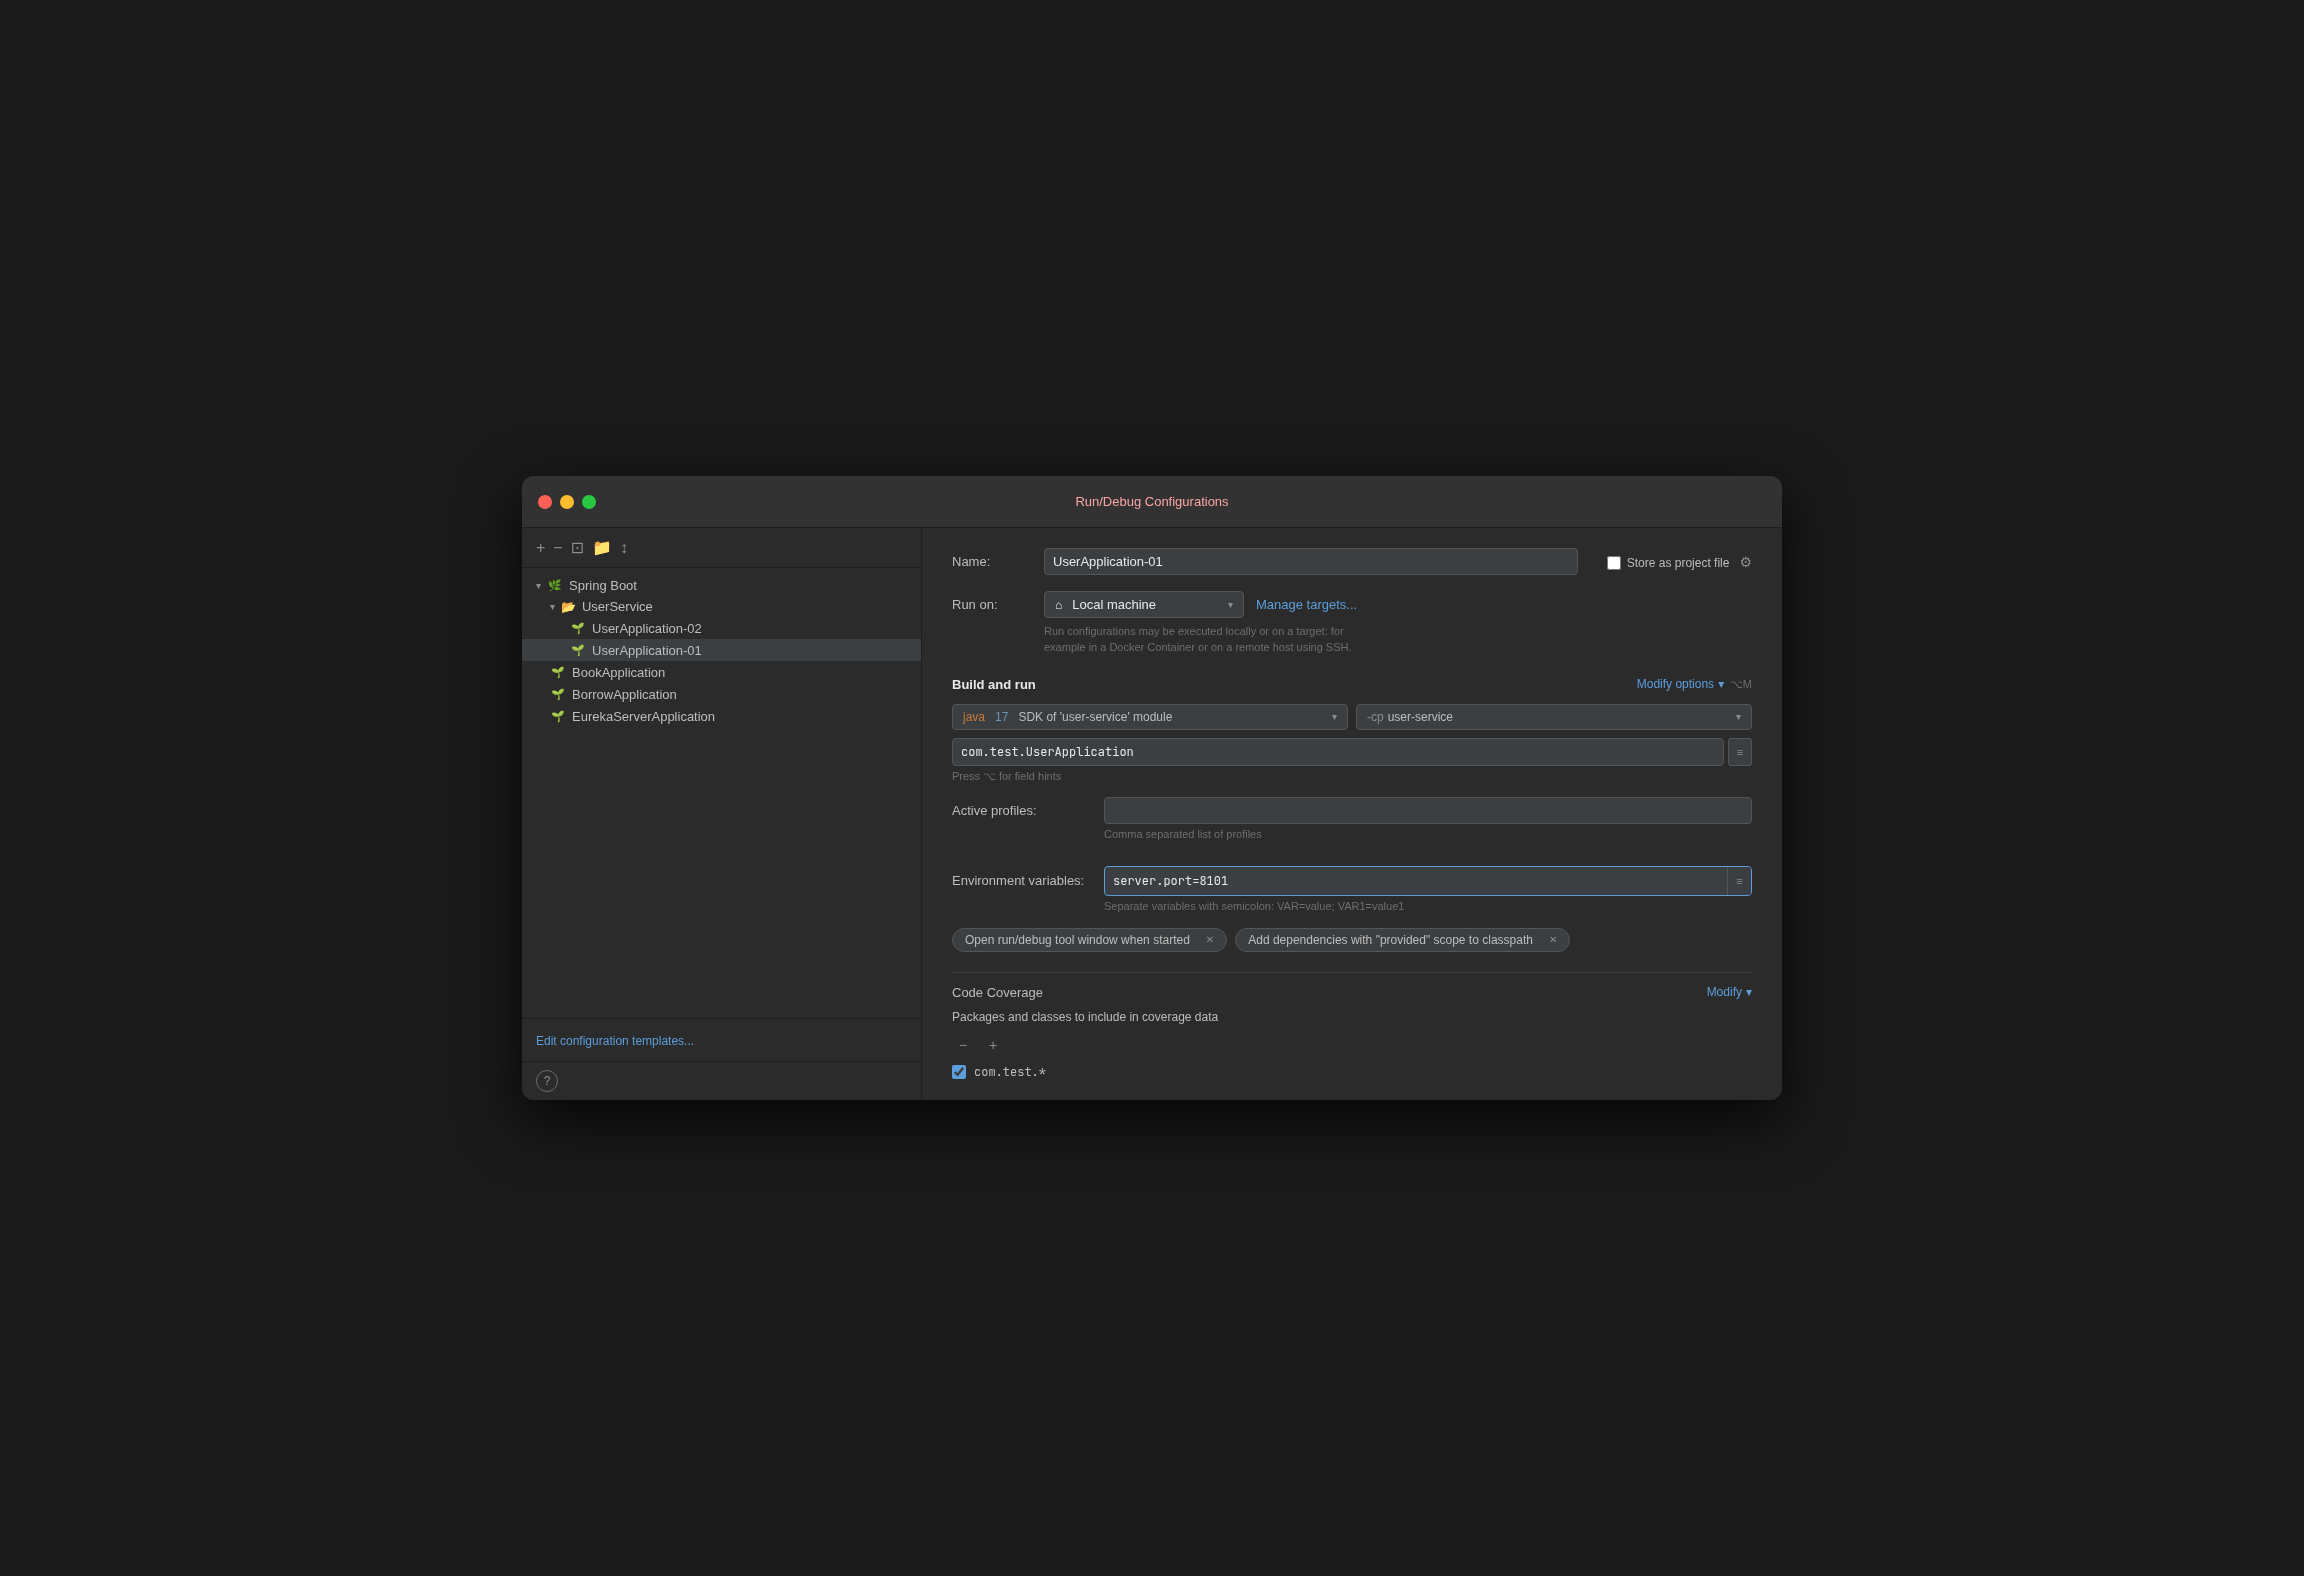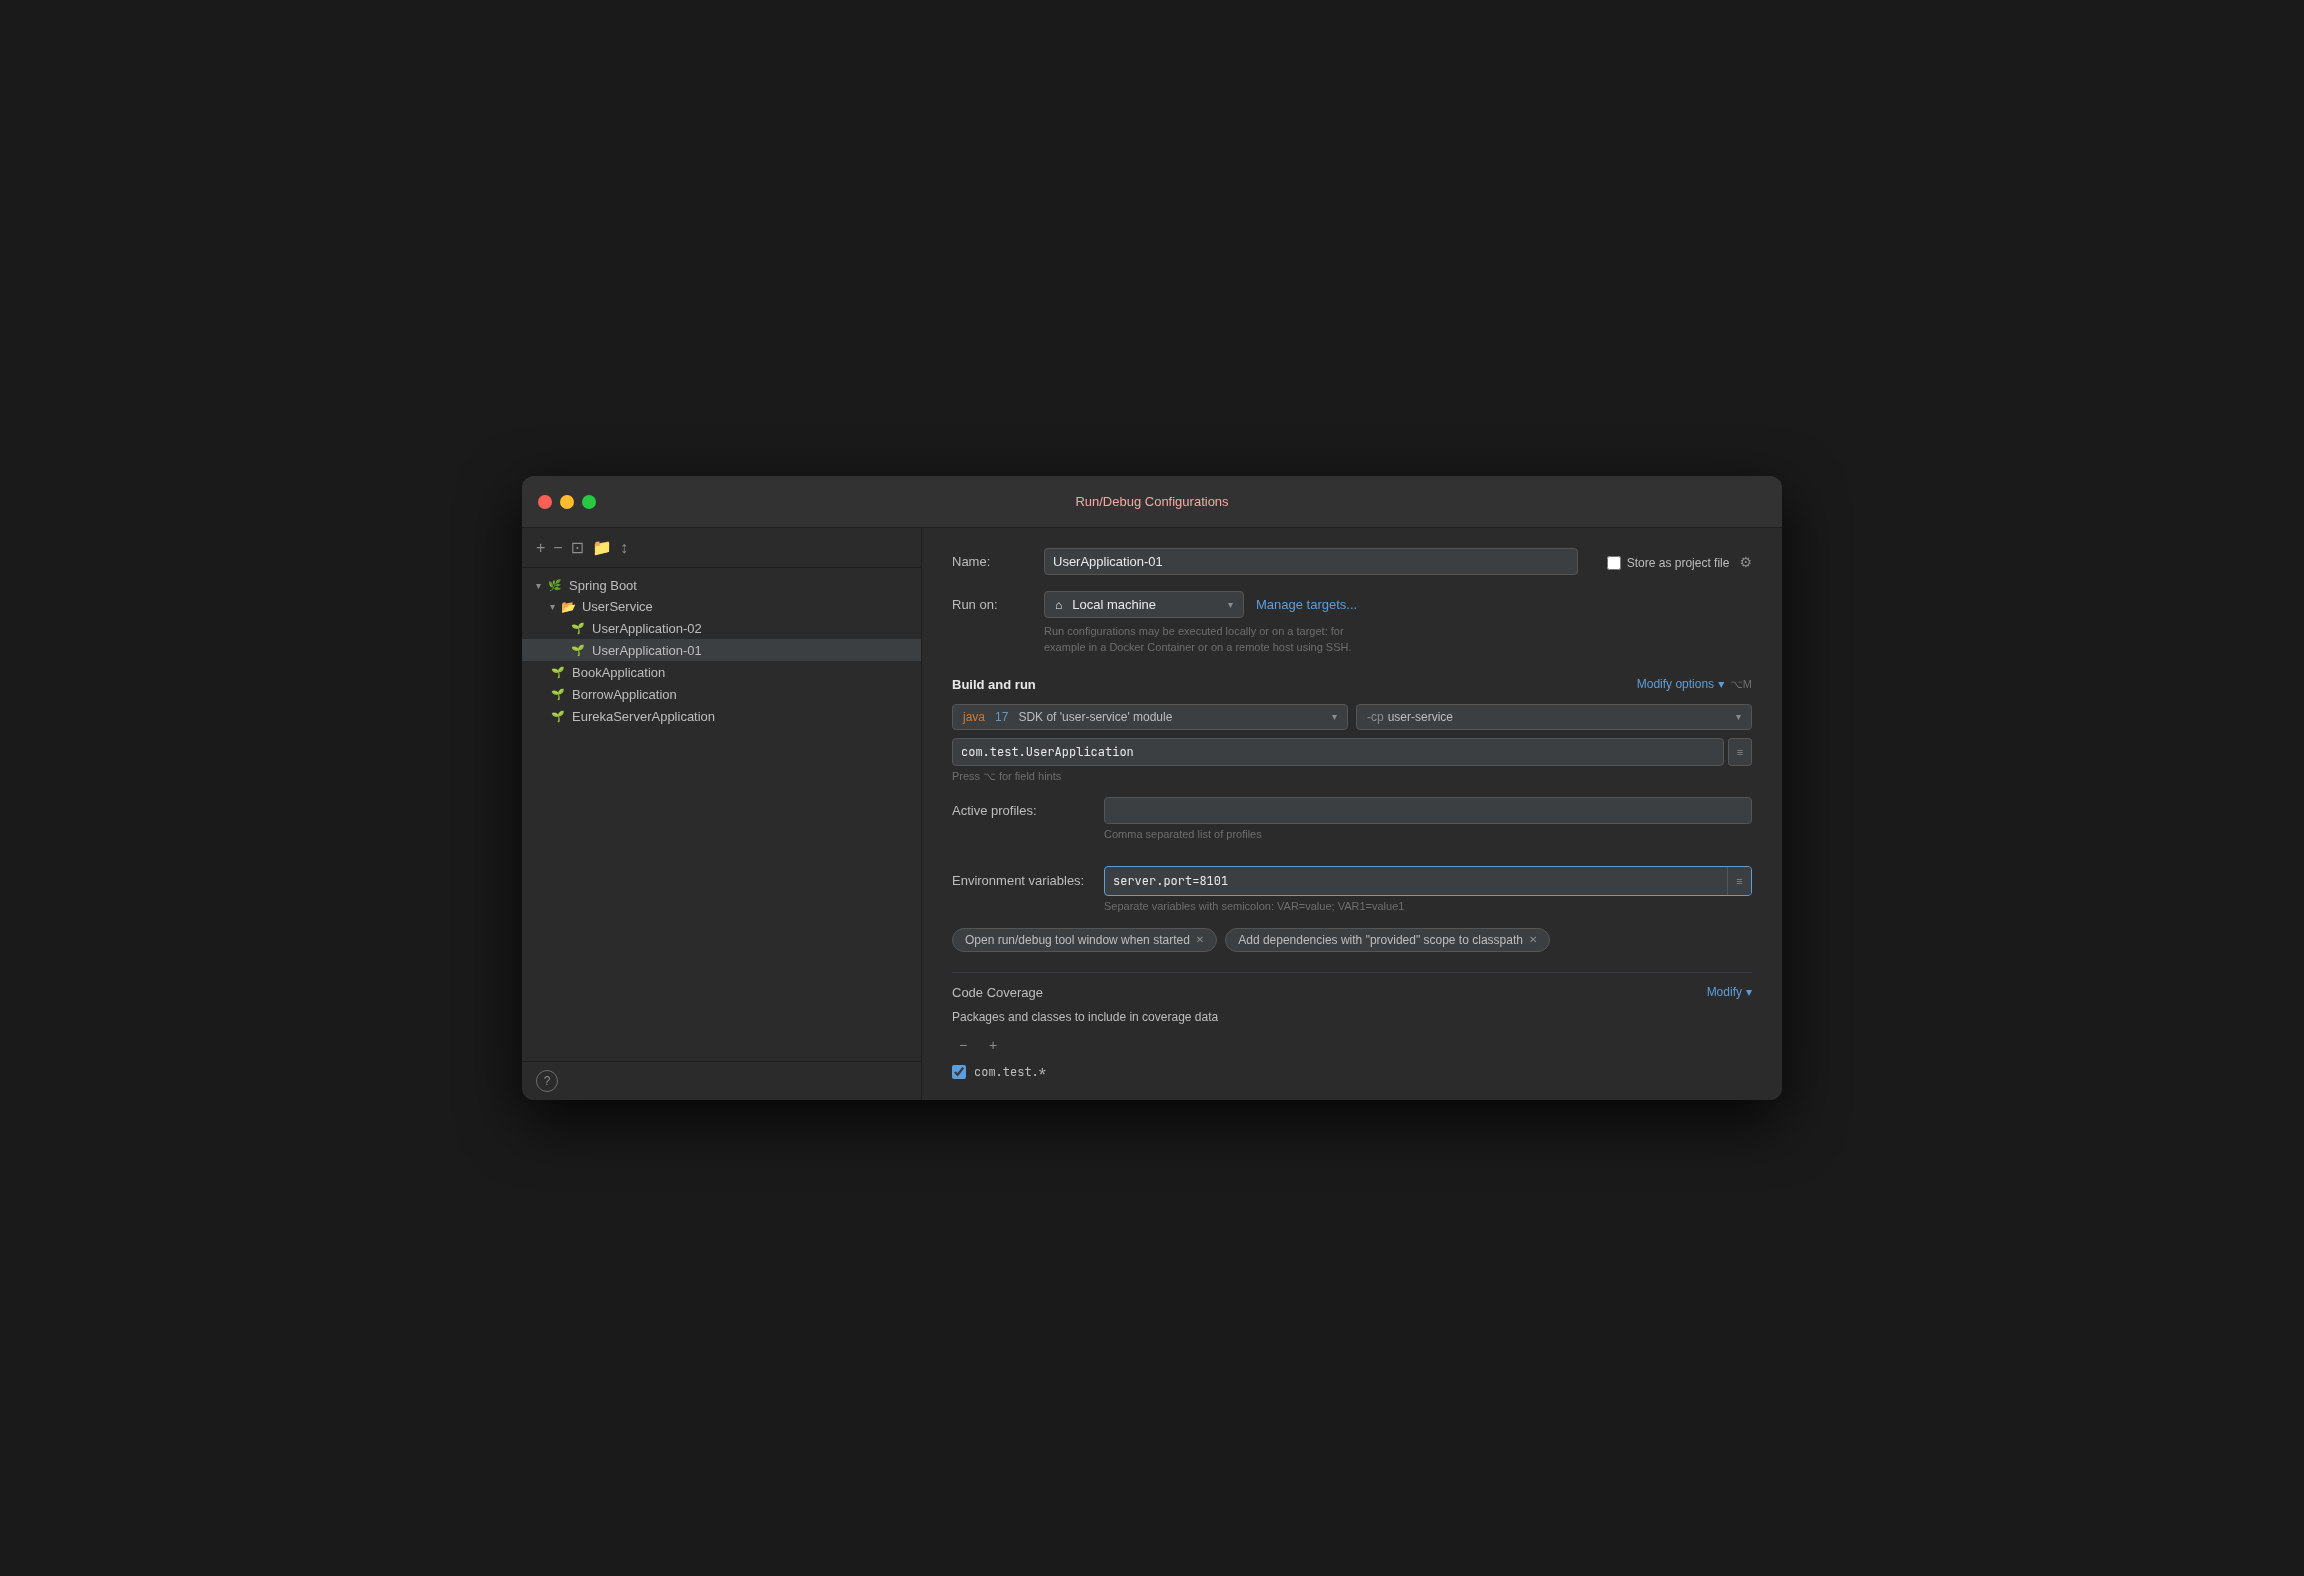--- a/index.html
+++ b/index.html
@@ -401,21 +401,21 @@
     
     .chips-row {
       display: flex;
       gap: 8px;
       flex-wrap: wrap;
       margin-bottom: 20px;
     }
     .chip {
       display: flex;
       align-items: center;
-      gap: 6px;
+      gap: 16px;
       background: #3c3f41;
       border: 1px solid #555;
       border-radius: 14px;
       padding: 4px 12px;
       color: #bdbdbd;
       font-size: 12px;
     }
     .chip-close {
       color: #8c8c8c;
       cursor: pointer;
@@ -568,20 +568,23 @@
           <span class="spring-icon icon-green">🌱</span>
           <span>BorrowApplication</span>
         </div>
 
         <div class="tree-item indent-1">
           <span class="spring-icon icon-green">🌱</span>
           <span>EurekaServerApplication</span>
         </div>
       </div>
 
+      <div class="sidebar-bottom">
+        <a class="edit-templates-link">Edit configuration templates...</a>
+      </div>
       <div class="sidebar-help">
         <div class="help-btn">?</div>
       </div>
     </div>
 
     <div class="main-panel">
       <div class="main-content">
 
         <div class="form-row">
           <label class="form-label">Name:</label>

